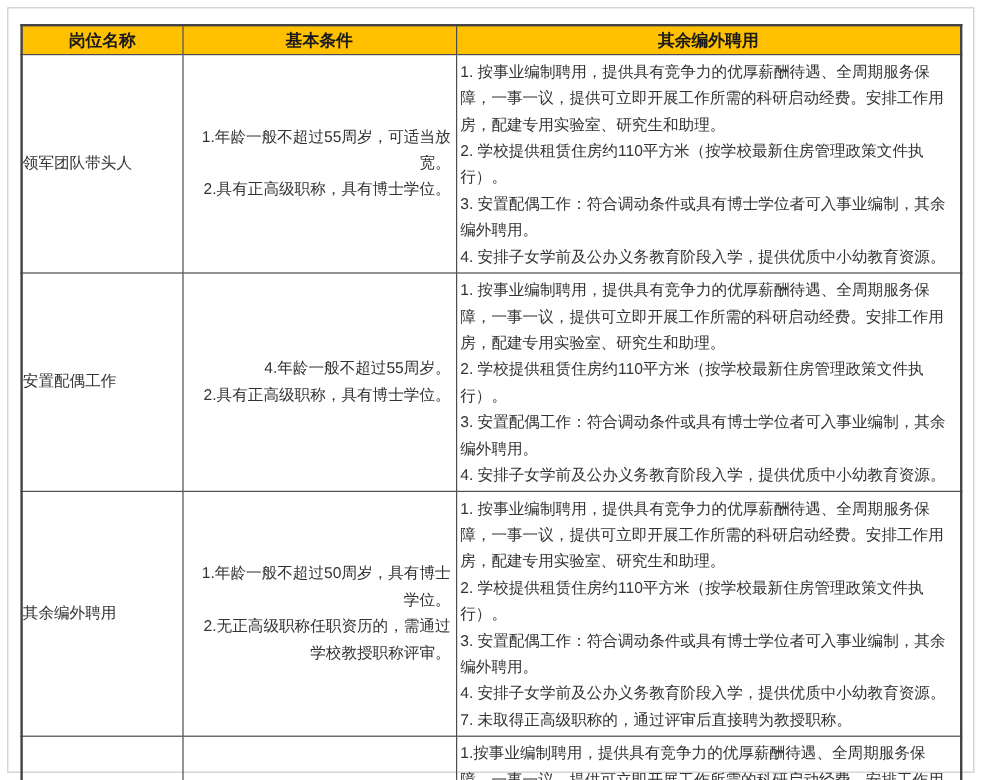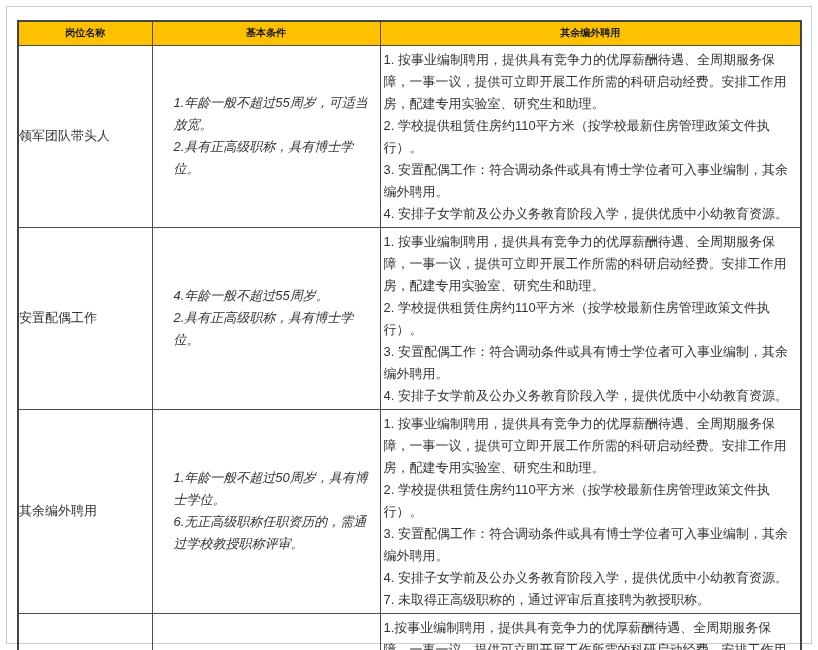--- a/index.html
+++ b/index.html
@@ -28,41 +28,40 @@
 
   table.positions th, table.positions td {
     border: 1px solid #4d4d4d;
   }
   table.positions {
     border: 2px solid #444444;
   }
   thead th {
     background: #FFC000;
     color: #1a1a1a;
-    font-size: 10px;
+    font-size: 14px;
     font-weight: bold;
     height: 24px;
     text-align: center;
     vertical-align: middle;
     line-height: 1;
   }
   tbody td {
     color: #333333;
     font-size: 13px;
     line-height: 22px;
   }
   td.cell-position {
     text-align: left;
     vertical-align: middle;
   }
   td.cell-conditions {
     vertical-align: middle;
-    text-align: left;
-    padding: 2px 4px 2px 21px;
-    font-style: italic;
+    text-align: right;
+    padding: 2px 4px 2px 10px;
   }
   td.cell-policies {
     vertical-align: top;
     text-align: left;
     padding: 3px 4px 2px 3px;
   }
   tr.row-1 { height: 138px; }
   tr.row-2 { height: 137px; }
   tr.row-3 { height: 152px; }
   tr.row-4 { height: 167px; }
@@ -109,21 +108,21 @@
           <span class="policy-line">1. 按事业编制聘用，提供具有竞争力的优厚薪酬待遇、全周期服务保障，一事一议，提供可立即开展工作所需的科研启动经费。安排工作用房，配建专用实验室、研究生和助理。</span>
           <span class="policy-line">2. 学校提供租赁住房约110平方米（按学校最新住房管理政策文件执行）。</span>
           <span class="policy-line">3. 安置配偶工作：符合调动条件或具有博士学位者可入事业编制，其余编外聘用。</span>
           <span class="policy-line">4. 安排子女学前及公办义务教育阶段入学，提供优质中小幼教育资源。</span>
         </td>
       </tr>
       <tr class="row-3">
         <td class="cell-position">其余编外聘用</td>
         <td class="cell-conditions">
           <span class="cond-line">1.年龄一般不超过50周岁，具有博士学位。</span>
-          <span class="cond-line">6.无正高级职称任职资历的，需通过学校教授职称评审。</span>
+          <span class="cond-line">2.无正高级职称任职资历的，需通过学校教授职称评审。</span>
         </td>
         <td class="cell-policies">
           <span class="policy-line">1. 按事业编制聘用，提供具有竞争力的优厚薪酬待遇、全周期服务保障，一事一议，提供可立即开展工作所需的科研启动经费。安排工作用房，配建专用实验室、研究生和助理。</span>
           <span class="policy-line">2. 学校提供租赁住房约110平方米（按学校最新住房管理政策文件执行）。</span>
           <span class="policy-line">3. 安置配偶工作：符合调动条件或具有博士学位者可入事业编制，其余编外聘用。</span>
           <span class="policy-line">4. 安排子女学前及公办义务教育阶段入学，提供优质中小幼教育资源。</span>
           <span class="policy-line">7. 未取得正高级职称的，通过评审后直接聘为教授职称。</span>
         </td>
       </tr>
       <tr class="row-4">

